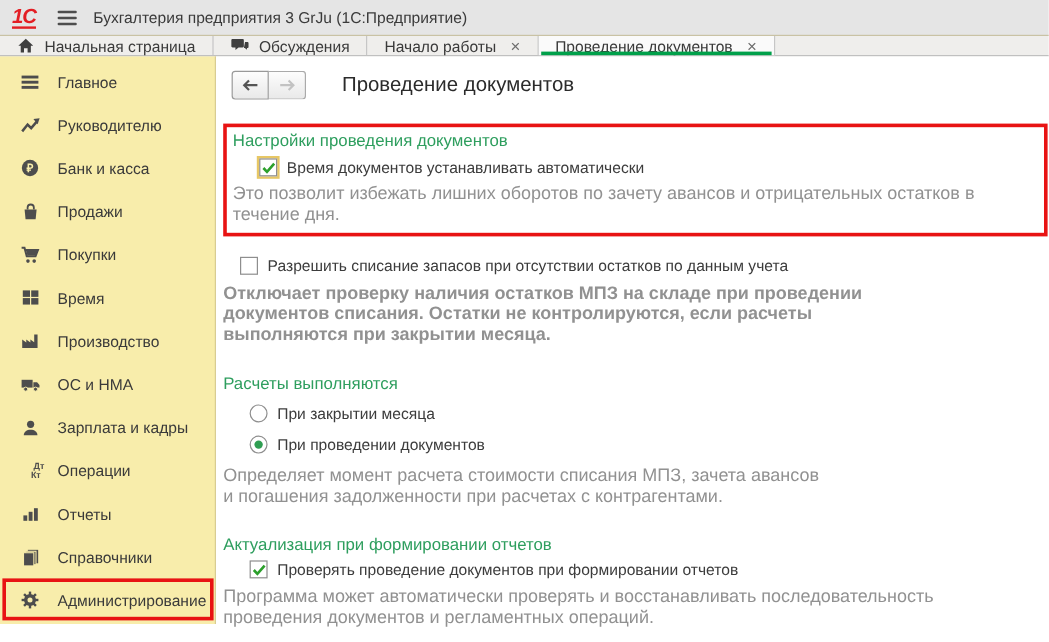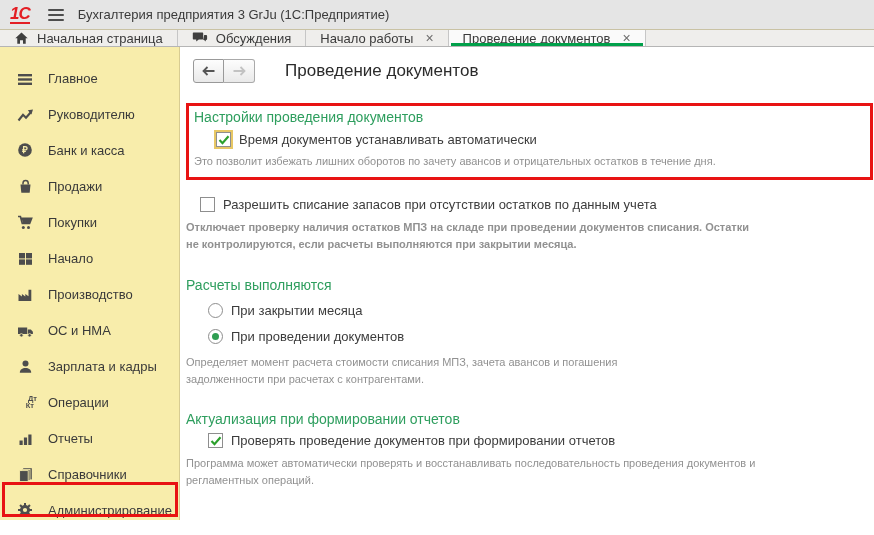--- a/index.html
+++ b/index.html
@@ -17,42 +17,42 @@
   .tabbar { height:17px; background:#efeeec; border-bottom:1px solid #b5b5b5; display:flex; align-items:stretch; }
   .tab { display:flex; align-items:center; gap:8px; padding:0 14px; border-right:1px solid #c6c6c6; font-size:13px; color:#3a3a3a; position:relative; cursor:default; }
   .tab.active { background:#fafafa; }
   .tab.active::after { content:""; position:absolute; left:2px; right:2px; bottom:0; height:3px; background:#00a04a; }
   .tab .close { color:#6d6d6d; font-size:14px; margin-left:4px; line-height:1; }
   .tab .ticon { display:flex; align-items:center; }
 
   
   .bodyrow { display:flex; height:473px; }
   .sidebar { width:180px; background:#f8edab; border-right:1px solid #d8cc92; padding-top:3px; flex:none; }
-  .side-item { height:36px; display:flex; align-items:flex-end; gap:13px; padding-left:15px; position:relative; cursor:default; }
+  .side-item { height:36px; display:flex; align-items:center; gap:13px; padding-left:15px; position:relative; cursor:default; }
   .side-item .ic { width:20px; display:flex; justify-content:center; align-items:center; flex:none; }
   .side-item .lbl { font-size:13px; color:#3a3a3a; white-space:nowrap; }
   .dtkt { position:relative; width:18px; height:16px; display:block; }
   .dtkt i { position:absolute; font-style:normal; font-weight:bold; font-size:7.5px; color:#4d4d4d; line-height:1; }
   .dtkt i:first-child { top:1px; left:12px; }
   .dtkt i:last-child { bottom:1px; right:0; }
 
   .annot { position:absolute; border:3px solid #e81313; pointer-events:none; }
   .annot.admin { left:2px; right:1px; top:0px; bottom:1px; }
 
   
   .content { flex:1; background:#fff; padding:12px 5px 0 6px; position:relative; }
   .page-header { display:flex; align-items:center; gap:30px; margin-bottom:20px; padding-left:7px; }
   .navbtns { display:flex; }
   .nav-btn { width:31px; height:24px; border:1px solid #aaa; background:linear-gradient(#fdfdfd,#e9e9e9); display:flex; align-items:center; justify-content:center; padding:0; }
   .nav-btn.back { border-radius:3px 0 0 3px; border-color:#999; }
   .nav-btn.fwd { border-radius:0 3px 3px 0; border-left:none; }
   .page-title { font-size:17px; font-weight:normal; color:#2b2b2b; }
 
   .green-h { font-size:14px; font-weight:normal; color:#2e9e5e; }
-  .hint { color:#919191; font-size:11px; line-height:17px; margin-top:4px; }
+  .hint { color:#919191; font-size:15px; line-height:17px; margin-top:4px; }
 
   .red-section { border:3px solid #e81313; padding:3px 6px 7px 5px; margin-bottom:13px; width:687px; }
 
   .check-row, .radio-row { display:flex; align-items:center; gap:8px; margin-top:9px; cursor:default; }
   .cb { width:15px; height:15px; background:#fff; border:1px solid #8e8e8e; display:inline-flex; align-items:center; justify-content:center; flex:none; }
   .cb svg { visibility:hidden; }
   .cb.on svg { visibility:visible; }
   .cb.focus-ring { box-shadow:0 0 0 2px #e7c765; }
   .rb { width:15px; height:15px; border-radius:50%; background:#fff; border:1px solid #8e8e8e; display:inline-flex; align-items:center; justify-content:center; flex:none; }
   .rb .dot { width:7px; height:7px; border-radius:50%; background:#2f9e52; visibility:hidden; }
@@ -166,21 +166,21 @@
       <span class="ic">
         <svg width="15" height="14" viewBox="0 0 15 14">
             <g fill="#4d4d4d">
               <rect x="1" y="1" width="6" height="5.4"></rect>
               <rect x="8" y="1" width="6" height="5.4"></rect>
               <rect x="1" y="7.4" width="6" height="5.4"></rect>
               <rect x="8" y="7.4" width="6" height="5.4"></rect>
             </g>
           </svg>
       </span>
-      <span class="lbl">Начало</span>
+      <span class="lbl">Время</span>
     </div>
 
     <div class="side-item">
       <span class="ic">
         <svg width="16" height="14" viewBox="0 0 16 14">
             <path d="M1.5 13V6l3.4 2.4V6l3.4 2.4V6l3.2 2.2V1.8h2.8V13z" fill="#4d4d4d"></path>
           </svg>
       </span>
       <span class="lbl">Производство</span>
     </div>

